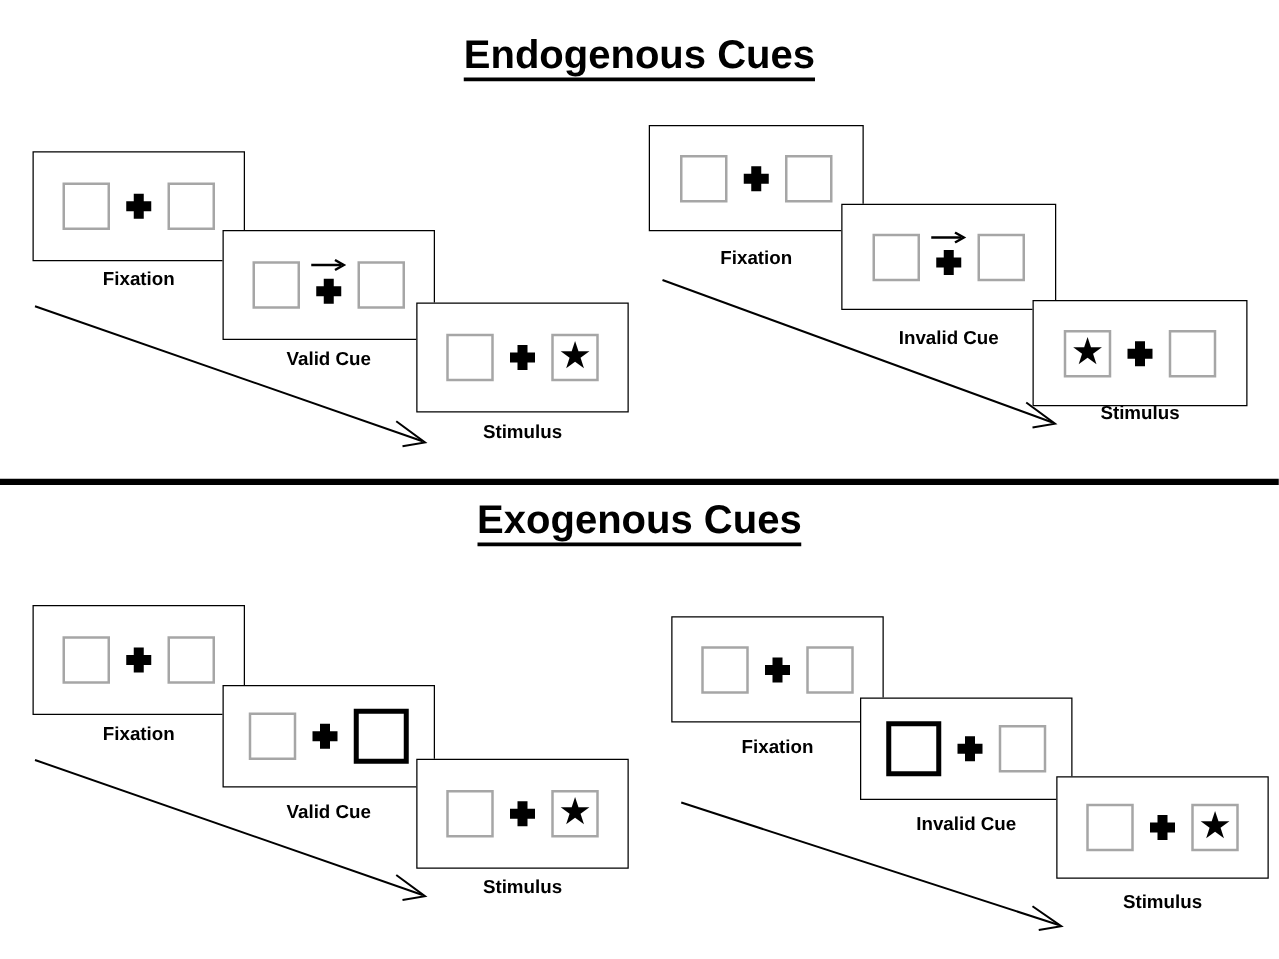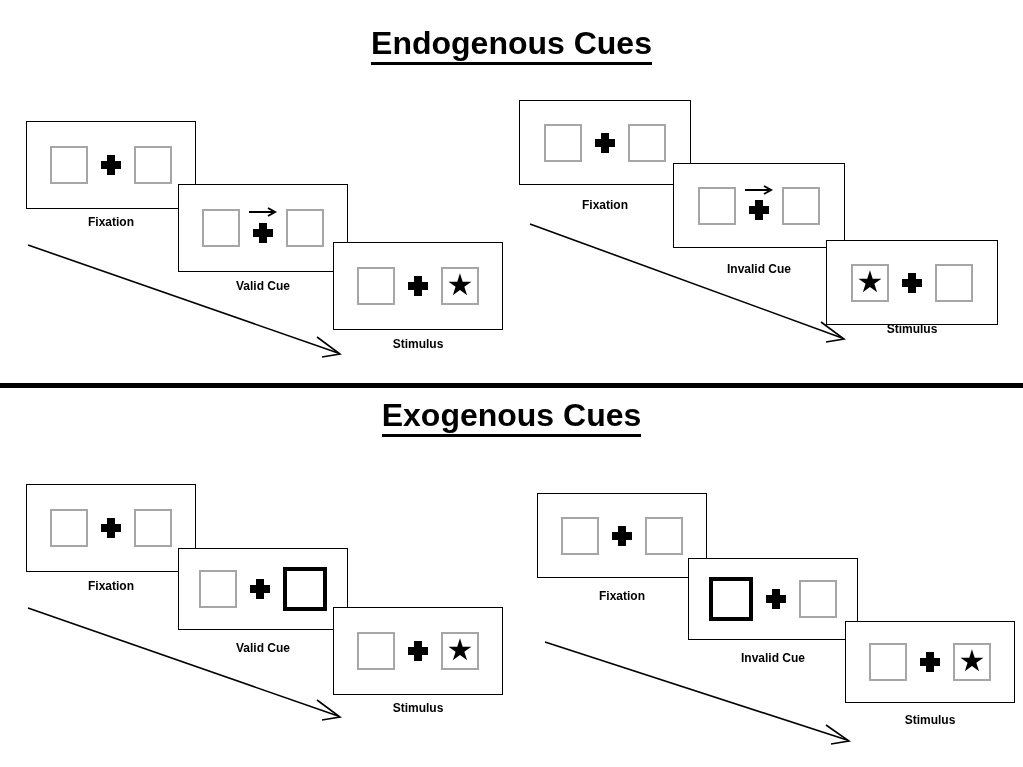--- a/index.html
+++ b/index.html
@@ -121,21 +121,21 @@
     left: 50%;
     transform: translateX(-50%);
     width: 30px;
     height: 10px;
   }
   .cue-arrow svg { display: block; }
 
   
   .caption {
     position: absolute;
-    font-size: 12px;
+    font-size: 15px;
     font-weight: bold;
     color: #000000;
     white-space: nowrap;
     text-align: center;
   }
 
   
   .time-arrow {
     position: absolute;
     pointer-events: none;

